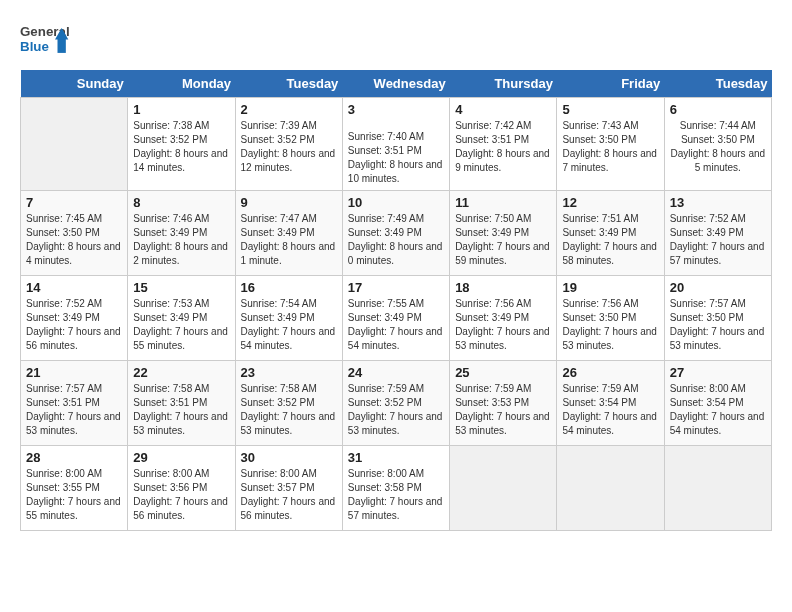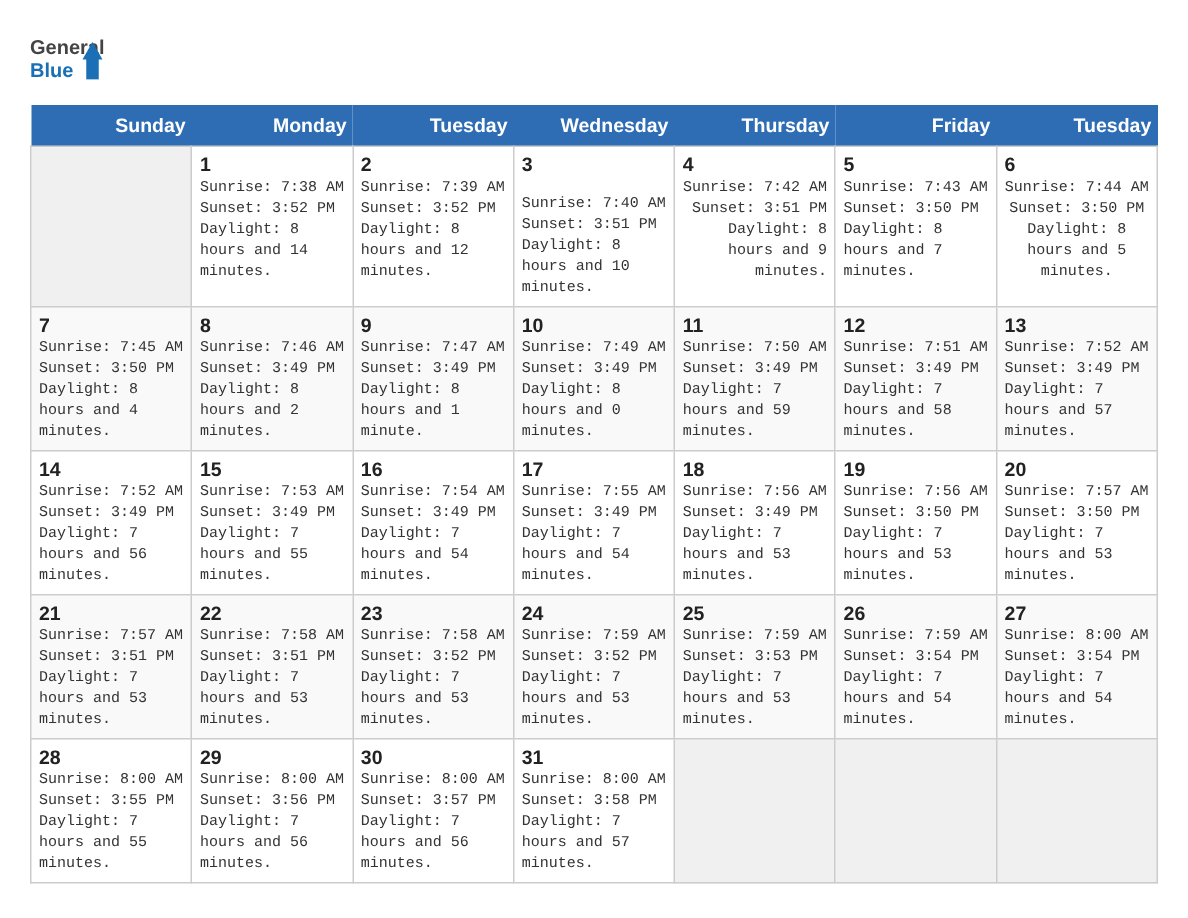--- a/index.html
+++ b/index.html
@@ -62,21 +62,20 @@
       font-size: 13px;
       font-weight: bold;
       color: #222;
       display: block;
       margin-bottom: 2px;
     }
     .cell-text {
       font-size: 10px;
       line-height: 1.4;
       color: #333;
-      font-family: Liberation Mono, monospace;
     }
     tr:nth-child(even) td {
       background: #f9f9f9;
     }
     tr:nth-child(odd) td {
       background: #fff;
     }
     .empty-cell {
       background: #f0f0f0 !important;
     }
@@ -130,21 +129,21 @@
 Daylight: 8 hours and 12 minutes.</div>
         </td>
         <td>
           <span class="day-number">3</span>
           <div class="cell-text" style="white-space: pre-line; margin-top: 13px;">Sunrise: 7:40 AM
 Sunset: 3:51 PM
 Daylight: 8 hours and 10 minutes.</div>
         </td>
         <td>
           <span class="day-number">4</span>
-          <div class="cell-text" style="white-space: pre-line; text-align: right;">Sunrise: 7:42 AM
+          <div class="cell-text" style="white-space: pre-line;">Sunrise: 7:42 AM
 Sunset: 3:51 PM
 Daylight: 8 hours and 9 minutes.</div>
         </td>
         <td>
           <span class="day-number">5</span>
           <div class="cell-text" style="white-space: pre-line;">Sunrise: 7:43 AM
 Sunset: 3:50 PM
 Daylight: 8 hours and 7 minutes.</div>
         </td>
         <td>

